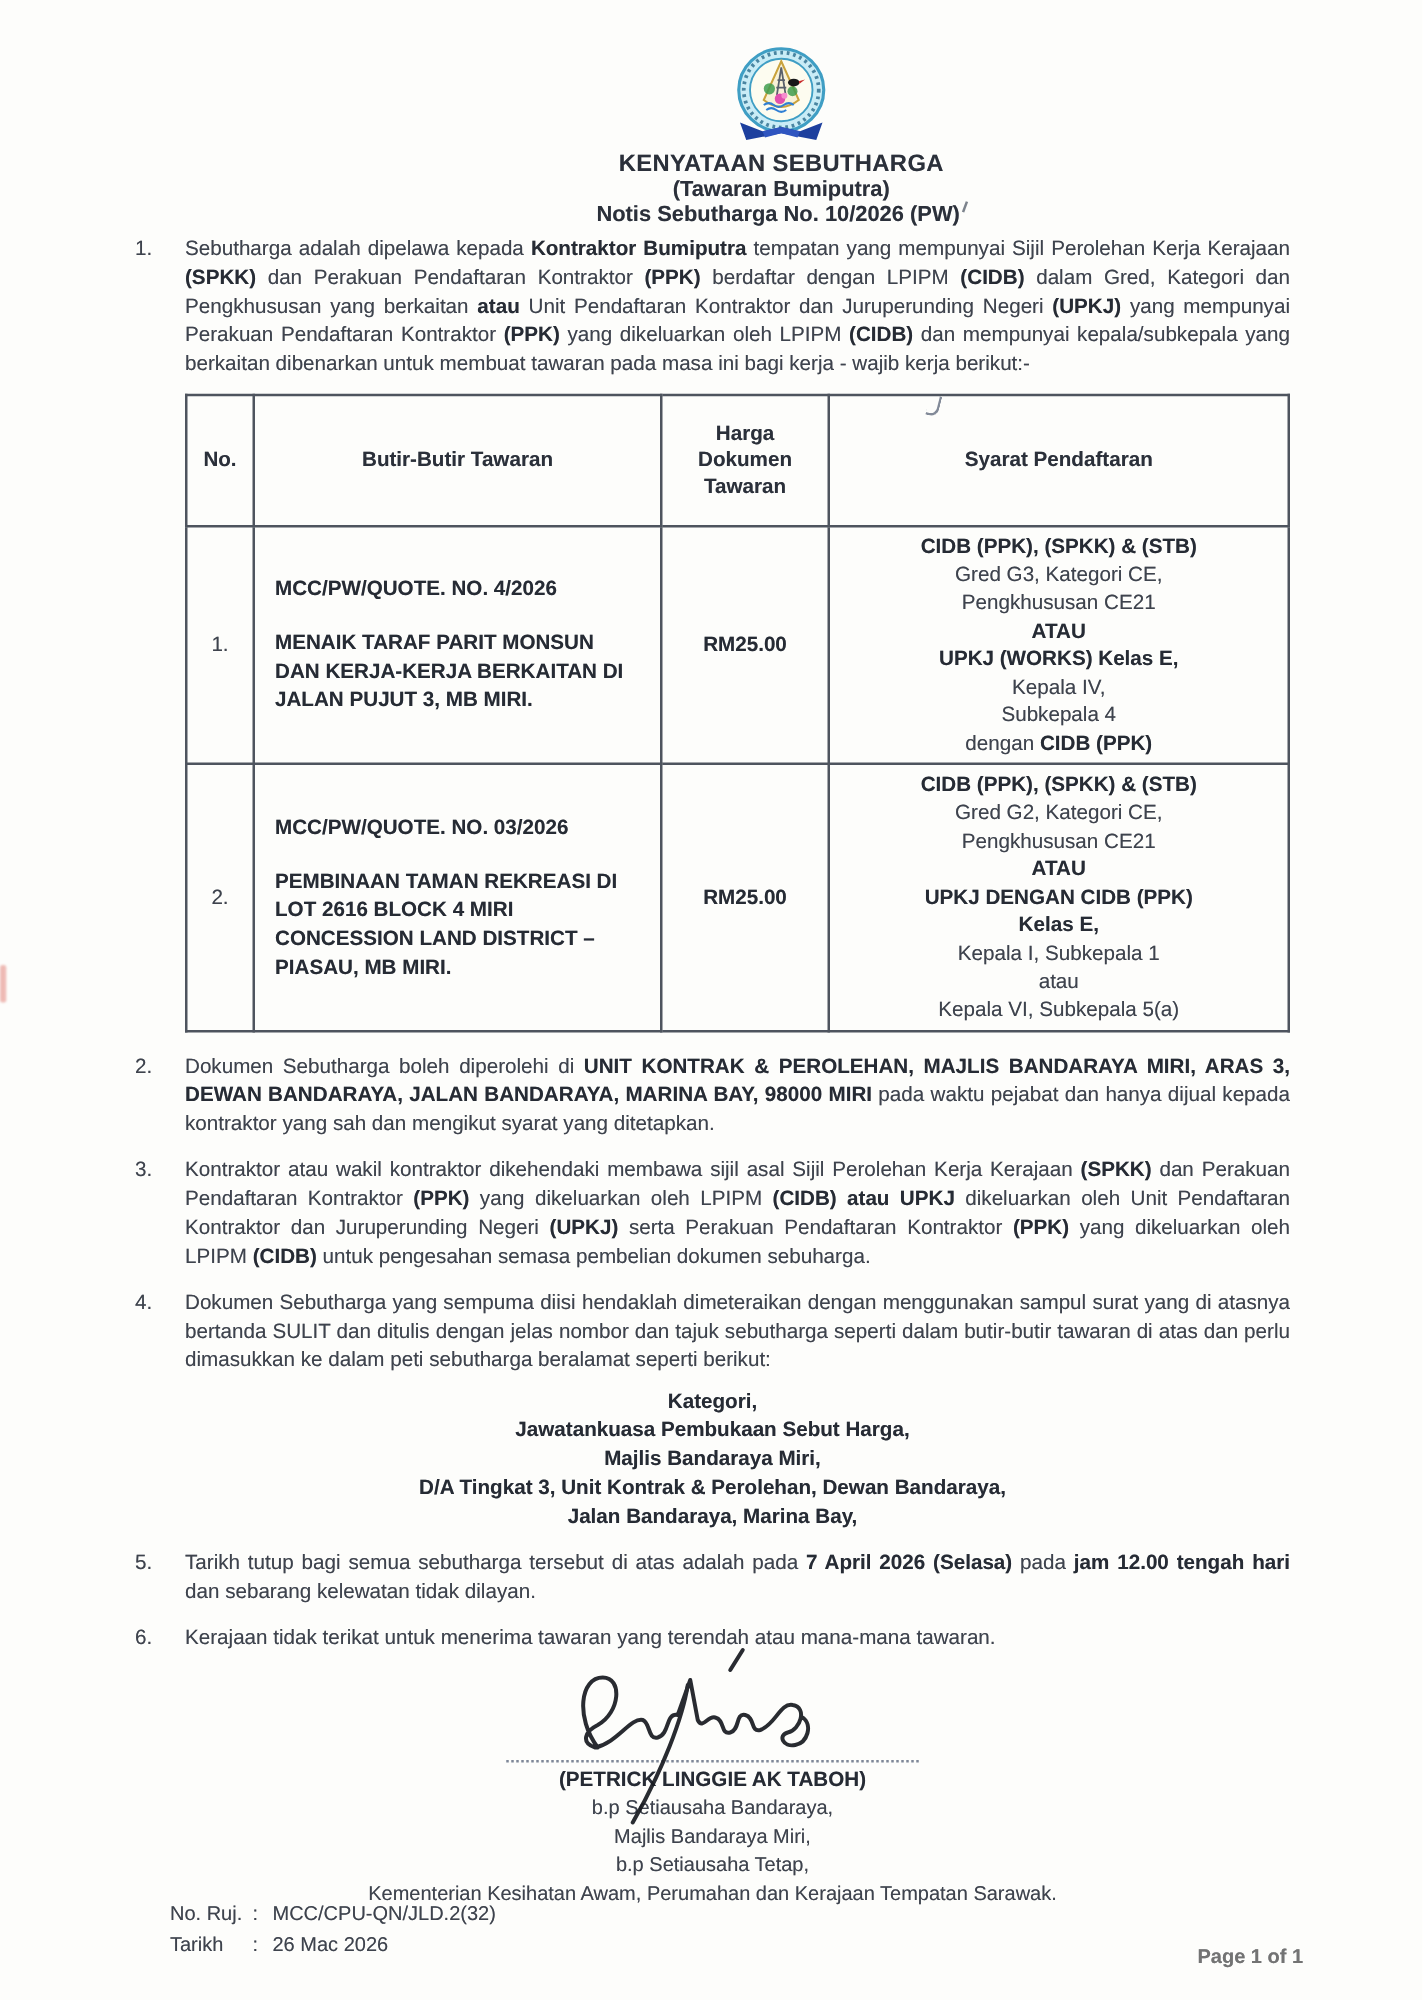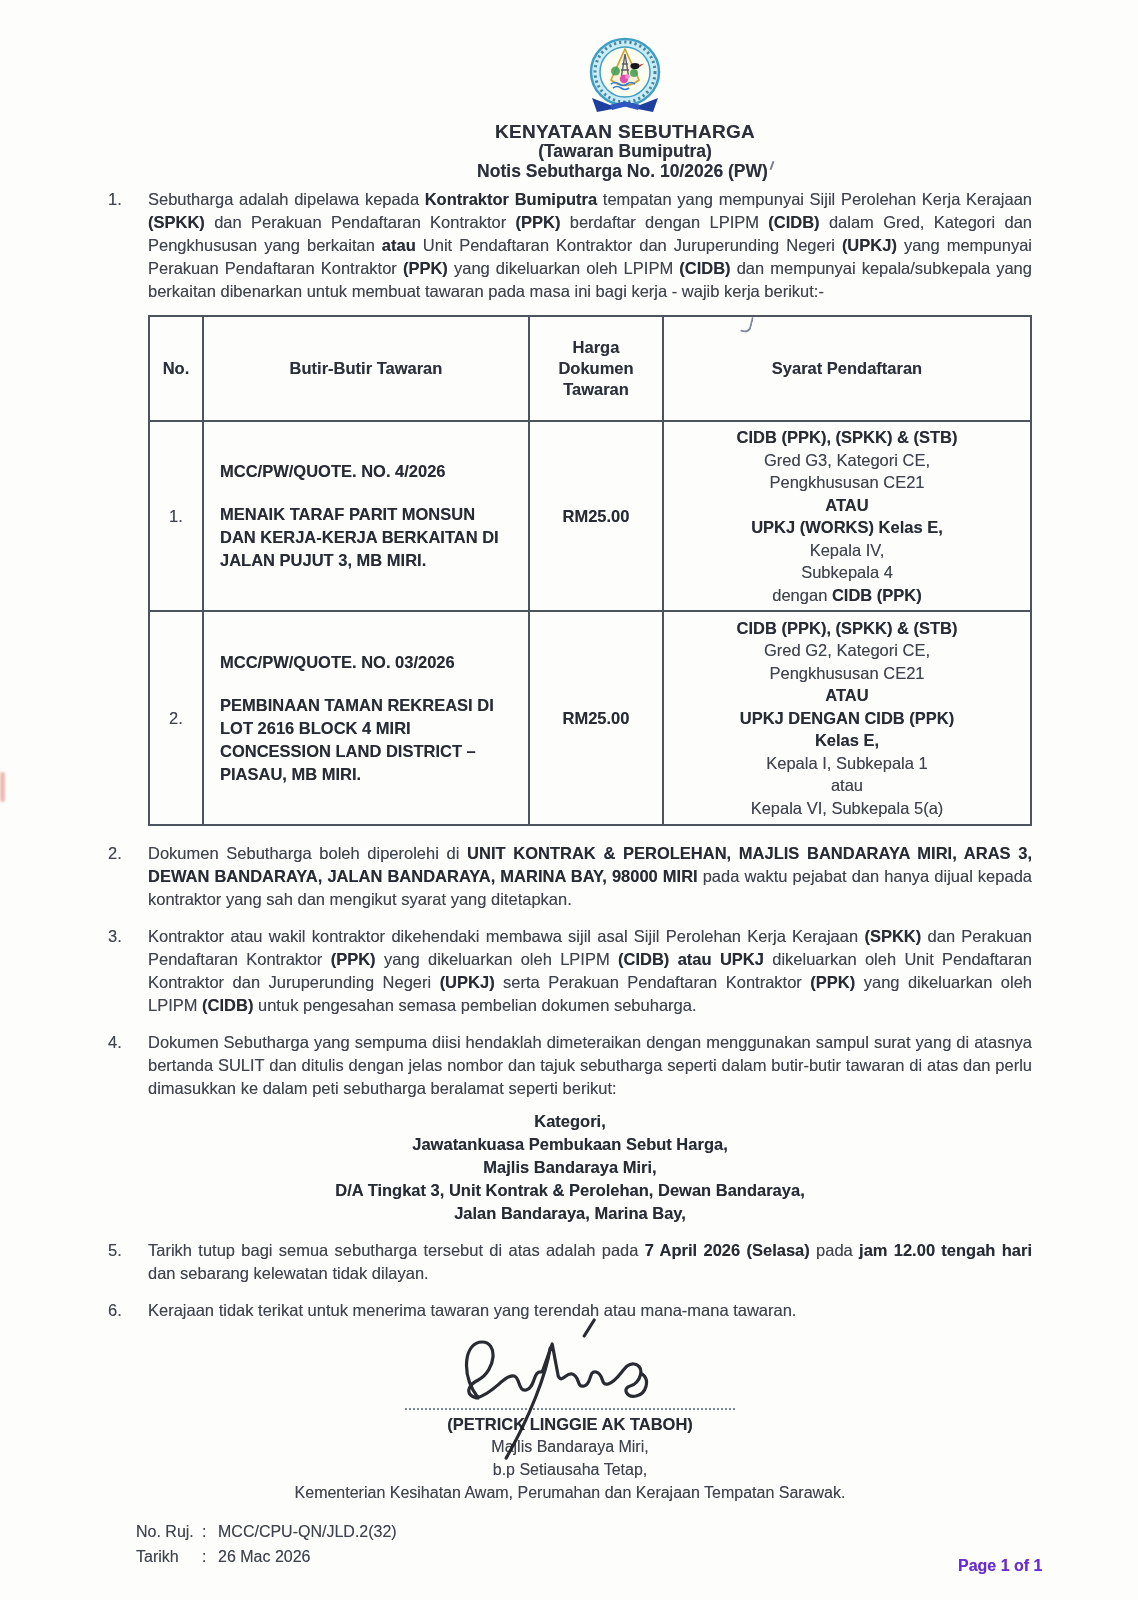--- a/index.html
+++ b/index.html
@@ -51,21 +51,21 @@
   .sig-block{position:relative;text-align:center;margin-top:4px;padding-top:82px;}
   .sig-svg{position:absolute;top:-14px;left:50%;transform:translateX(-53%);pointer-events:none;}
   .sig-rule{width:330px;margin:0 auto;border-top:2.5px dotted #7e8798;height:0;}
   .sig-name{font-weight:bold;color:#262b34;margin-top:3px;line-height:22px;}
   .sig-lines .rl{line-height:23px;font-size:16px;}
   
   .footer-ref{position:absolute;left:136px;top:1519px;font-size:16px;line-height:25px;}
   .ref-line{display:flex;}
   .ref-label{width:66px;}
   .ref-colon{width:16px;}
-  .page-num{position:absolute;left:958px;top:1554px;font-weight:bold;font-size:16px;color:#6d28d9;}
+  .page-num{position:absolute;left:958px;top:1554px;font-weight:bold;font-size:16px;color:#737373;}
   
   .edge-mark{position:absolute;left:0;top:772px;width:5px;height:30px;background:#e07a70;opacity:.5;border-radius:2px;filter:blur(1px);}
   .pen-mark{position:absolute;left:742px;top:316px;width:8px;height:15px;border-right:2px solid #5a6478;border-bottom:2px solid #5a6478;border-radius:0 0 7px 0;transform:rotate(14deg);opacity:.75;}
 </style>
 </head>
 <body>
 
 <div class="page">
 
   <div class="edge-mark"></div>
@@ -193,20 +193,21 @@
       <svg class="sig-svg" width="260" height="160" viewBox="0 0 260 160">
         <g fill="none" stroke="#171a20" stroke-width="3.2" stroke-linecap="round" stroke-linejoin="round" opacity=".92">
           <path d="M46 86 C28 62 32 30 50 30 C66 30 64 58 46 68 C36 73 32 82 44 86 C62 82 72 62 82 64 C88 66 86 80 94 78 C104 75 100 58 110 60 L120 32 L126 64 C130 72 134 60 140 62 C148 64 144 76 152 74 C160 72 156 58 164 60 C172 62 168 74 176 72 C188 68 192 50 202 52 C214 54 208 72 198 74 C190 76 194 86 204 84 C214 82 218 68 210 62"></path>
           <path d="M118 36 C114 62 98 104 74 146"></path>
           <path d="M152 24 L162 8"></path>
         </g>
       </svg>
       <div class="sig-rule"></div>
       <div class="sig-name">(PETRICK LINGGIE AK TABOH)</div>
       <div class="sig-lines">
+          <div class="rl">b.p Setiausaha Bandaraya,</div>
           <div class="rl">Majlis Bandaraya Miri,</div>
           <div class="rl">b.p Setiausaha Tetap,</div>
           <div class="rl">Kementerian Kesihatan Awam, Perumahan dan Kerajaan Tempatan Sarawak.</div>
         </div>
     </div>
 
   </main>
 
   <div class="footer-ref">
     <div class="ref-line">

